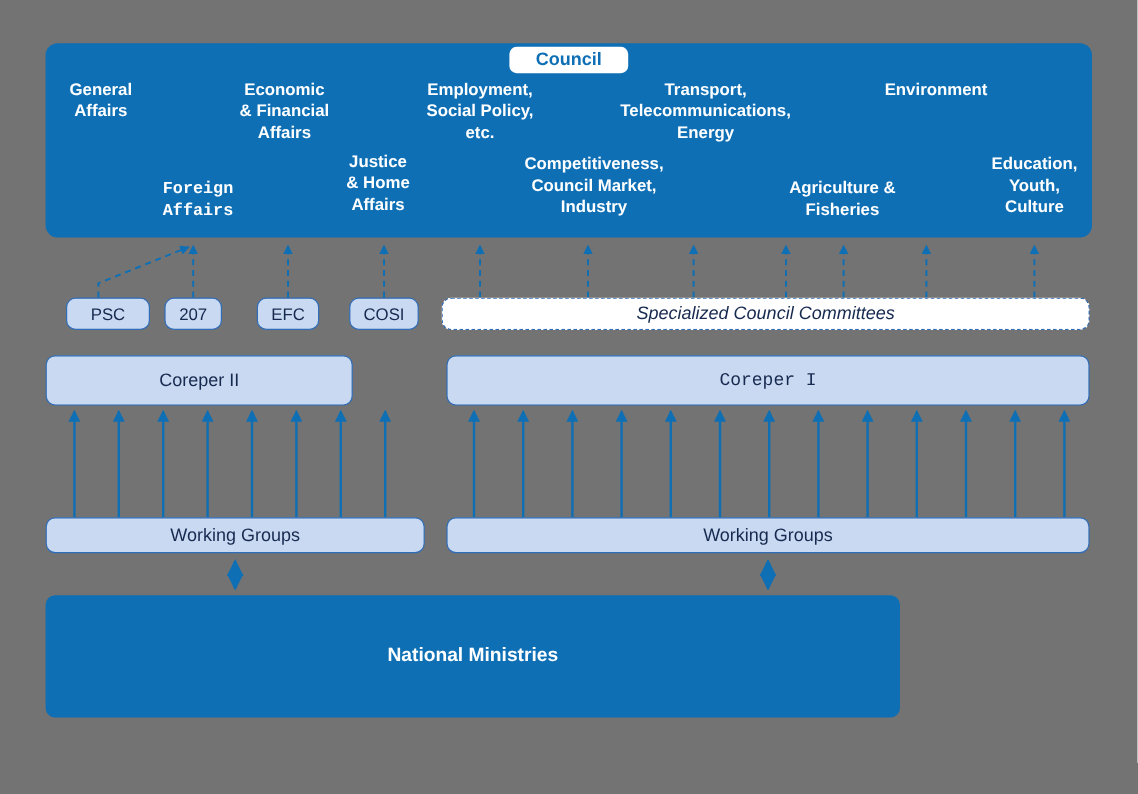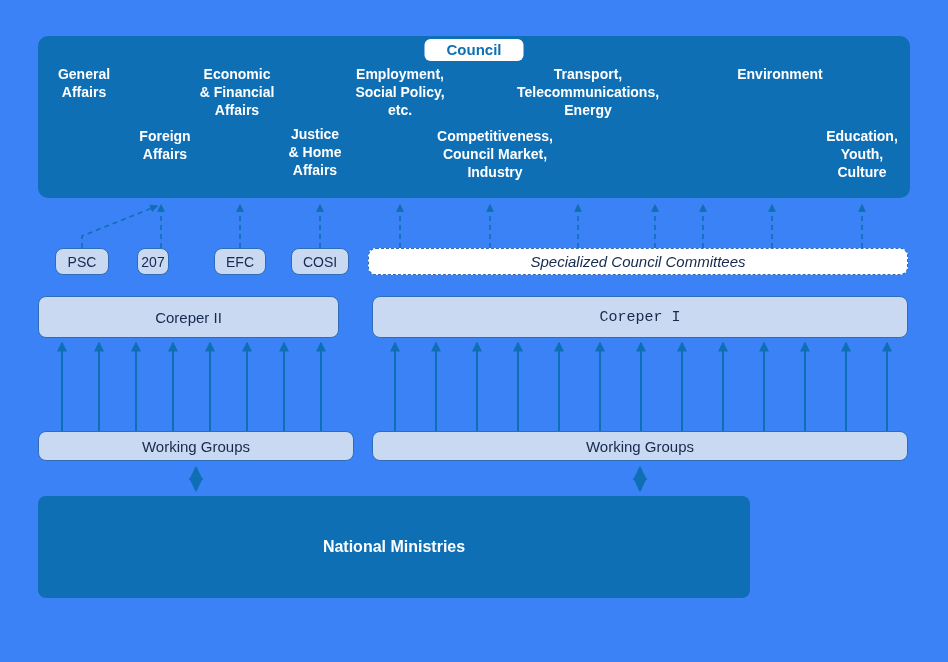--- a/index.html
+++ b/index.html
@@ -1,20 +1,20 @@
 <!DOCTYPE html>
 <html><head>
 <meta charset="utf-8">
 <style>
   html, body { margin: 0; padding: 0; background: #ffffff; }
   #diagram-canvas {
     position: relative;
     width: 948px;
     height: 662px;
-    background: #3b82f6;
+    background: #737373;
     font-family: "Liberation Sans", sans-serif;
     overflow: hidden;
   }
   #arrows-layer { position: absolute; left: 0; top: 0; pointer-events: none; }
 
   .council-box {
     position: absolute; left: 38px; top: 36px; width: 872px; height: 162px;
     background: #0e6fb5; border-radius: 10px;
   }
   .council-title {
@@ -109,49 +109,51 @@
       <line x1="196" y1="468" x2="196" y2="490" marker-start="url(#arr)" marker-end="url(#arr)"></line>
       <line x1="640" y1="468" x2="640" y2="490" marker-start="url(#arr)" marker-end="url(#arr)"></line>
     </g>
   </svg>
 
   <div class="council-box"></div>
   <div class="council-title">Council</div>
 
   <div class="formation" style="left:84px;  top:66px;">General
 Affairs</div>
-  <div class="formation" style="left:165px; top:128px;">Foreign
+  <div class="formation" style="left:165px; top:150px;font-family:Liberation Mono, monospace;">Foreign
 Affairs</div>
   <div class="formation" style="left:237px; top:66px;">Economic
 &amp; Financial
 Affairs</div>
   <div class="formation" style="left:315px; top:126px;">Justice
 &amp; Home
 Affairs</div>
   <div class="formation" style="left:400px; top:66px;">Employment,
 Social Policy,
 etc.</div>
   <div class="formation" style="left:495px; top:128px;">Competitiveness,
 Council Market,
 Industry</div>
   <div class="formation" style="left:588px; top:66px;">Transport,
 Telecommunications,
 Energy</div>
+  <div class="formation" style="left:702px; top:148px;">Agriculture &amp;
+Fisheries</div>
   <div class="formation" style="left:780px; top:66px;">Environment</div>
   <div class="formation" style="left:862px; top:128px;">Education,
 Youth,
 Culture</div>
 
-  <div class="box chip" style="left:55px;  top:248px; width:54px;">PSC</div>
-  <div class="box chip" style="left:137px; top:248px; width:32px;">207</div>
+  <div class="box chip" style="left:55px;  top:248px; width:70px;">PSC</div>
+  <div class="box chip" style="left:137px; top:248px; width:48px;">207</div>
   <div class="box chip" style="left:214px; top:248px; width:52px;">EFC</div>
   <div class="box chip" style="left:291px; top:248px; width:58px;">COSI</div>
   <div class="box chip dashed-box" style="left:368px; top:248px; width:540px;">Specialized Council Committees</div>
 
-  <div class="box" style="left:38px;  top:296px; width:301px; height:42px;">Coreper II</div>
+  <div class="box" style="left:38px;  top:296px; width:256px; height:42px;">Coreper II</div>
   <div class="box" style="left:372px; top:296px; width:536px; height:42px;font-family:Liberation Mono, monospace;">Coreper I</div>
 
   <div class="box" style="left:38px;  top:431px; width:316px; height:30px;">Working Groups</div>
   <div class="box" style="left:372px; top:431px; width:536px; height:30px;">Working Groups</div>
 
   <div class="nm-box">National Ministries</div>
 
 
 </div>
 

